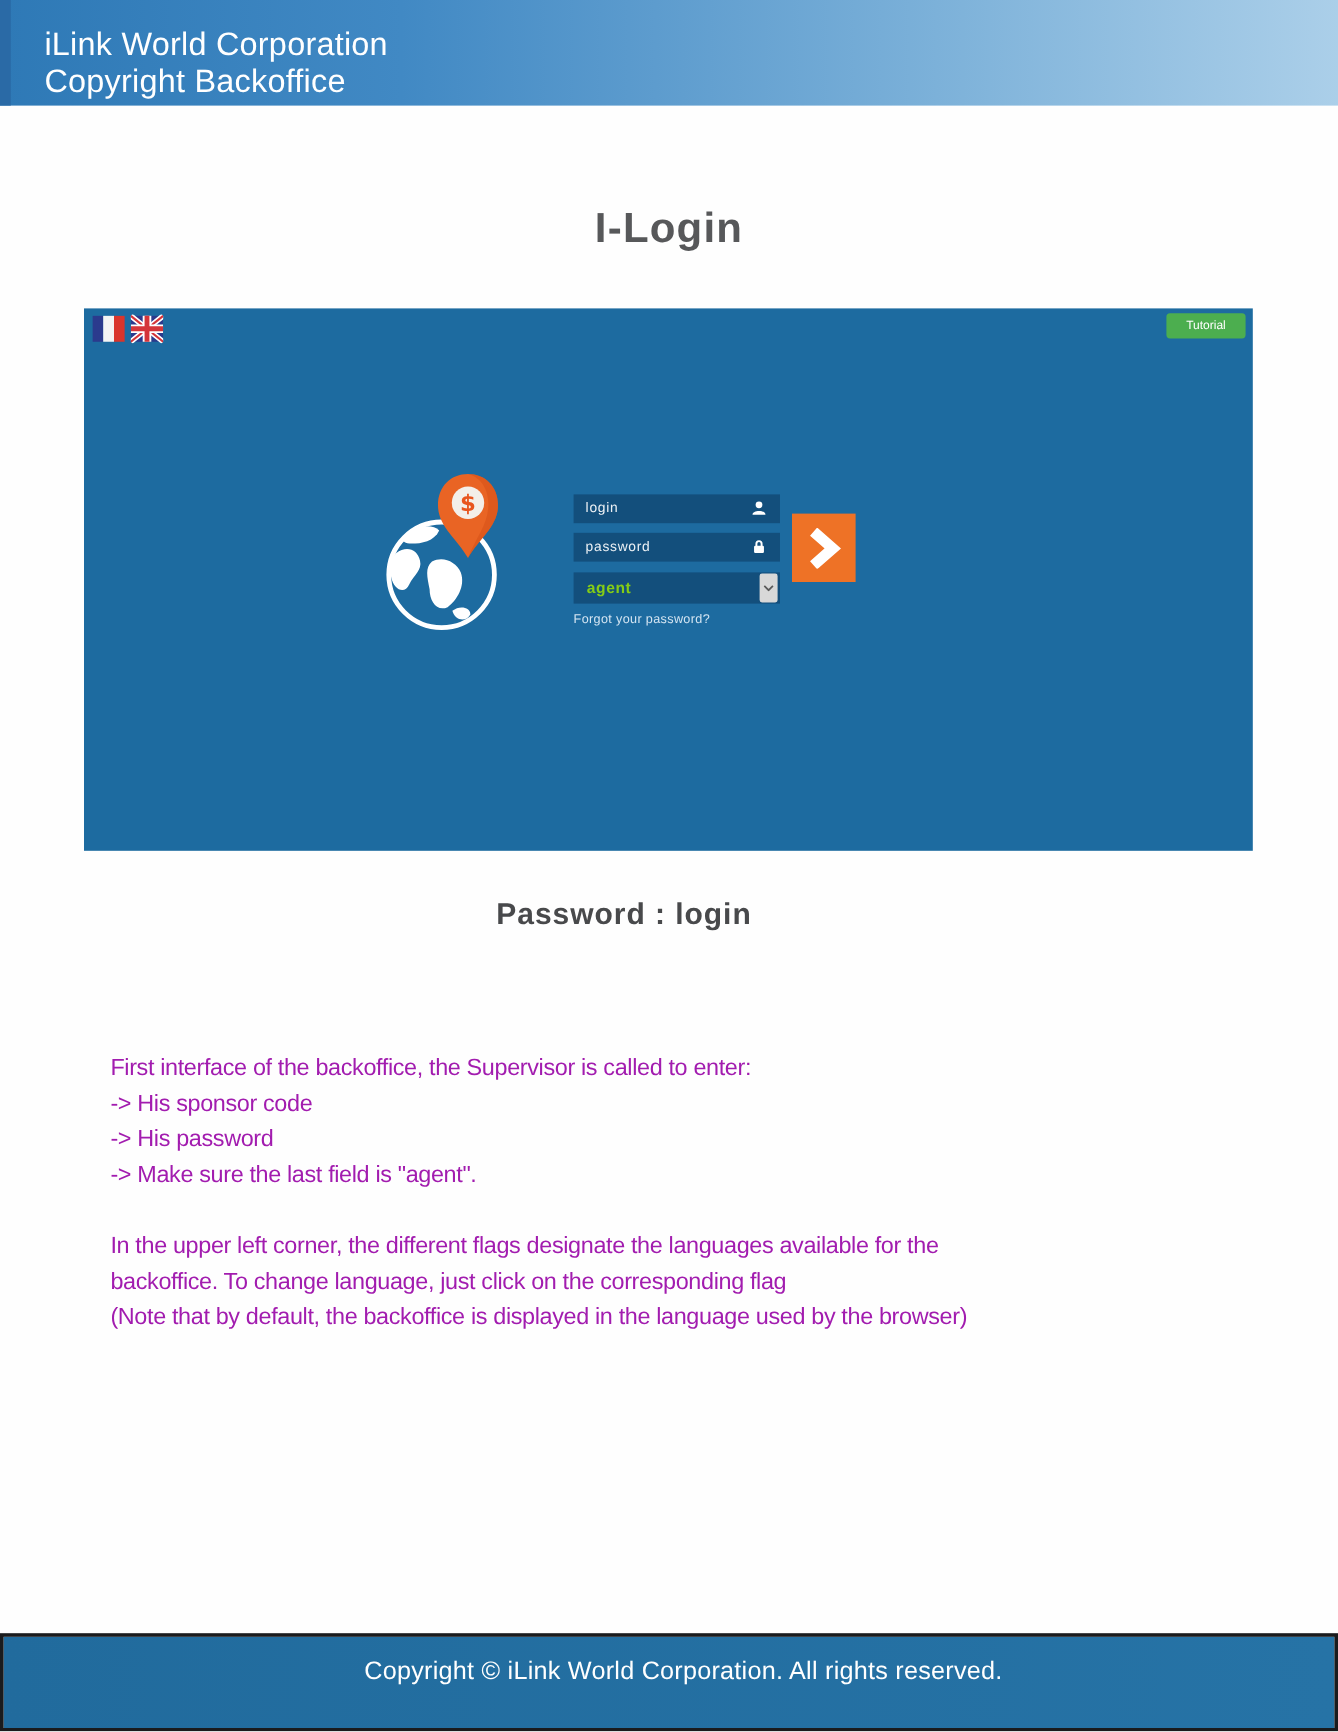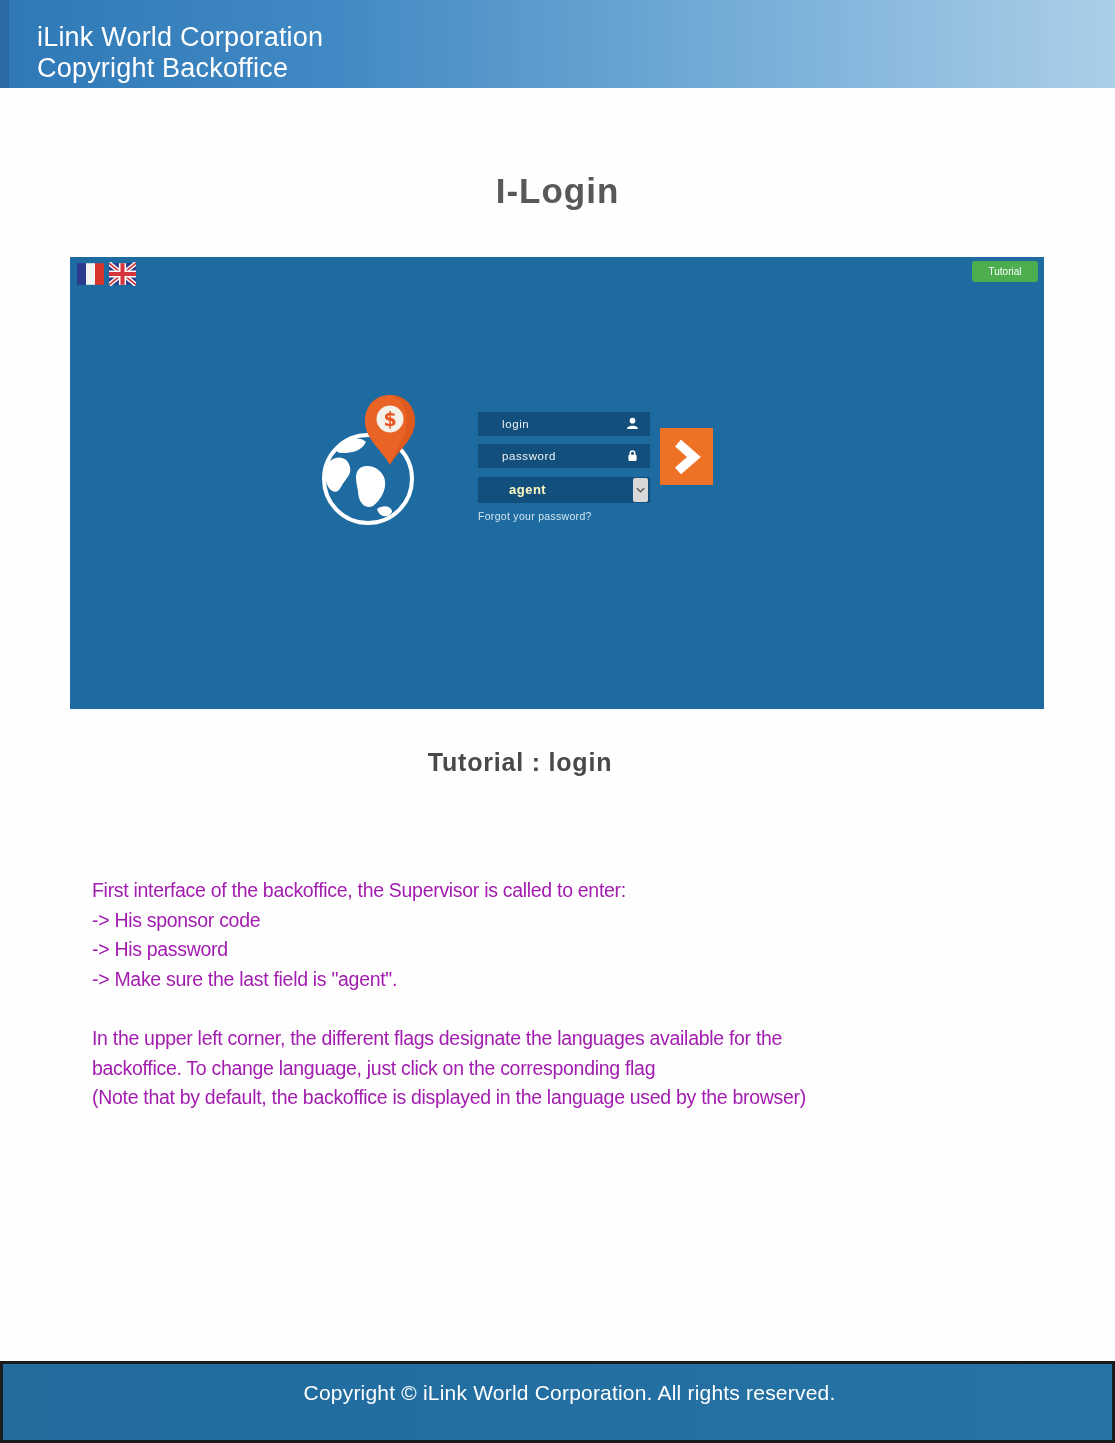--- a/index.html
+++ b/index.html
@@ -49,37 +49,36 @@
   .logo-art { position:absolute; left:233px; top:134px; width:130px; height:160px; }
   .logo-text { position:absolute; left:180px; top:258px; width:238px; text-align:center; color:#fff; }
   .brand   { font-size:22px; font-weight:bold; letter-spacing:.5px; }
   .product { font-size:16px; font-weight:bold; margin-top:3px; letter-spacing:.5px; }
   .version { font-size:10px; margin-top:7px; color:rgba(255,255,255,.75); letter-spacing:1px; }
 
   .fld {
     position:absolute; left:408px; width:172px; height:24px;
     background:#134f7c; border:none; color:#fff;
     font-family:"Liberation Sans",sans-serif; font-size:11.5px;
-    padding:0 26px 0 24px; letter-spacing:.6px;
+    padding:0 26px 0 10px; letter-spacing:.6px;
   }
   .fld::placeholder { color:rgba(255,255,255,.92); opacity:1; }
   .fld-login { top:155px; }
   .fld-pass  { top:187px; }
   .fld-icon  { position:absolute; left:556px; width:13px; height:13px; }
   .icon-user { top:160px; }
   .icon-lock { top:192px; }
 
   .select {
     position:absolute; left:408px; top:220px; width:172px; height:26px;
     background:#134f7c; cursor:pointer;
   }
   .select .sel-label {
-    position:absolute; left:11px; top:5px; color:#fef9c3; font-size:13px; font-weight:bold;
+    position:absolute; left:11px; top:5px; color:#84cc16; font-size:13px; font-weight:bold;
     letter-spacing:.5px;
-    margin-left:20px;
   }
   .select .sel-arrow {
     position:absolute; right:2px; top:1px; width:15px; height:24px;
     background:#d8d8d8; border-radius:2px; display:flex; align-items:center; justify-content:center;
   }
   .forgot {
     position:absolute; left:408px; top:253px; font-size:10.5px; color:#d4e5f2;
     text-decoration:none; letter-spacing:.3px; cursor:pointer;
   }
   .btn-go {
@@ -180,21 +179,21 @@
 
     <a class="forgot">Forgot your password?</a>
 
     <button class="btn-go">
       <svg width="30" height="34" viewBox="0 0 30 34">
         <path d="M6 3 L22 17 L6 31" stroke="#ffffff" stroke-width="9" fill="none"></path>
       </svg>
     </button>
   </div>
 
-  <div class="caption">Tutorial : login</div>
+  <div class="caption">Password : login</div>
 
   <div class="para p1">First interface of the backoffice, the Supervisor is called to enter:
 -&gt; His sponsor code
 -&gt; His password
 -&gt; Make sure the last field is "agent".</div>
   <div class="para p2">In the upper left corner, the different flags designate the languages available for the
 backoffice. To change language, just click on the corresponding flag
 (Note that by default, the backoffice is displayed in the language used by the browser)</div>
 
   <div class="footer">

